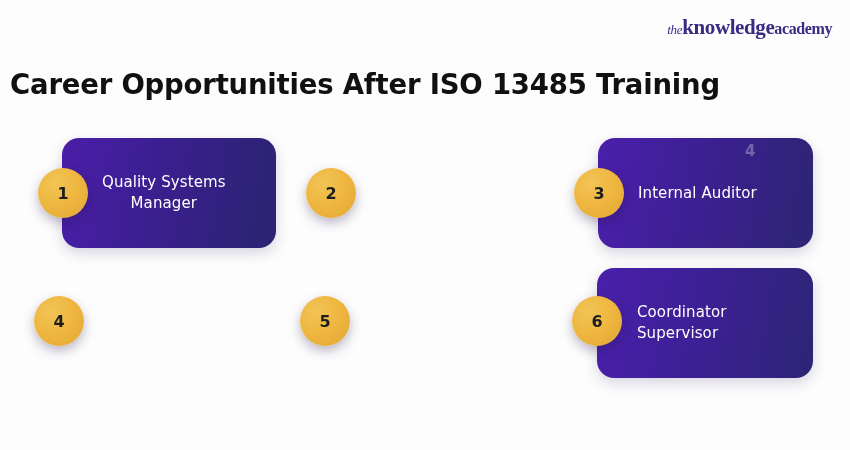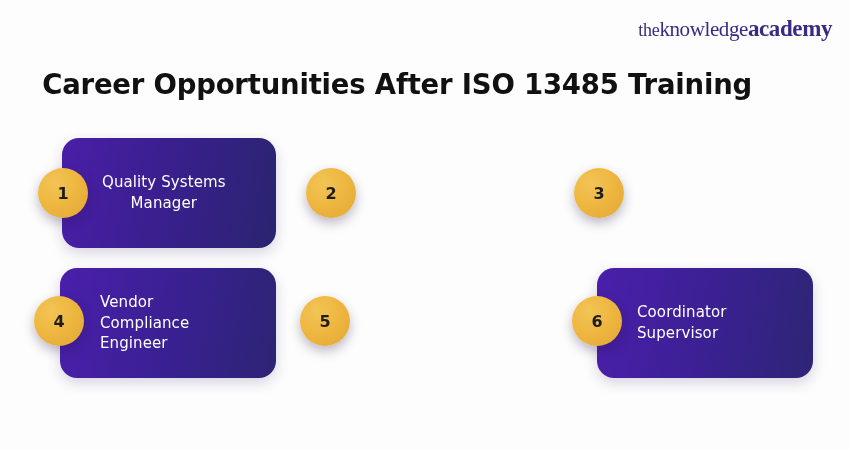--- a/index.html
+++ b/index.html
@@ -19,48 +19,48 @@
   .logo {
     position: absolute;
     top: 17px;
     right: 18px;
     font-family: "Liberation Serif", serif;
     color: #3a2a84;
     line-height: 1;
     white-space: nowrap;
   }
   .logo-the {
-    font-size: 18px;
+    font-style: italic;
+    font-size: 13px;
     letter-spacing: -0.3px;
   }
   .logo-knowledge {
     font-size: 21px;
-    font-weight: 400;
+    font-weight: 700;
     letter-spacing: -0.4px;
     margin-top: 16px;
   }
   .logo-academy {
-    font-size: 23px;
+    font-size: 16px;
     font-weight: 700;
     letter-spacing: -0.4px;
   }
 
   
   .page-title {
     position: absolute;
     top: 68px;
     left: 0;
     width: 730px;
-    text-align: right;
+    text-align: center;
     font-size: 27.5px;
     font-weight: 700;
     color: #111111;
     letter-spacing: -0.2px;
     font-family: "DejaVu Sans", sans-serif;
-    margin-left: 22px;
     -webkit-font-smoothing: antialiased;
   }
 
   
   .grid {
     position: absolute;
     top: 138px;
     left: 0;
     width: 850px;
   }
@@ -152,33 +152,31 @@
   <div class="row row-1">
 
     <div class="card card-1">
       <div class="card-label">Quality Systems
 Manager</div>
     </div>
     <div class="badge badge-1">1</div>
 
     <div class="badge badge-2">2</div>
 
+    <div class="card card-3">
+      <div class="card-label">Internal Auditor</div>
+    </div>
     <div class="badge badge-3">3</div>
 
     <div class="wm wm-a">4</div>
     <div class="wm wm-b">4</div>
   </div>
 
   <div class="row row-2">
 
-    <div class="card card-4">
-      <div class="card-label">Vendor
-Compliance
-Engineer</div>
-    </div>
     <div class="badge badge-4">4</div>
 
     <div class="badge badge-5">5</div>
 
     <div class="card card-6">
       <div class="card-label">Coordinator
 Supervisor</div>
     </div>
     <div class="badge badge-6">6</div>
 

